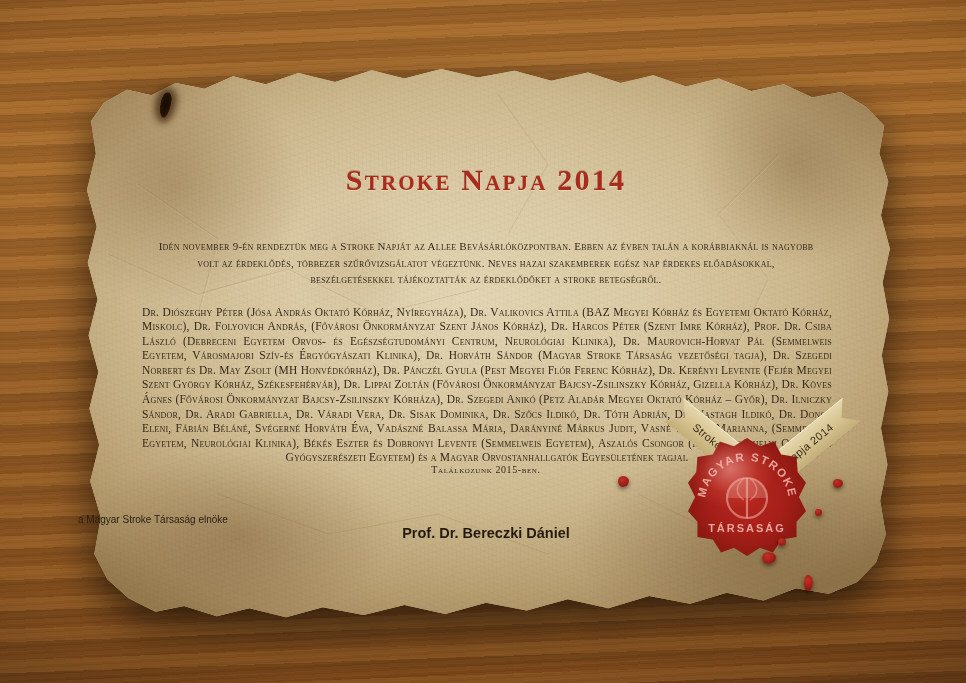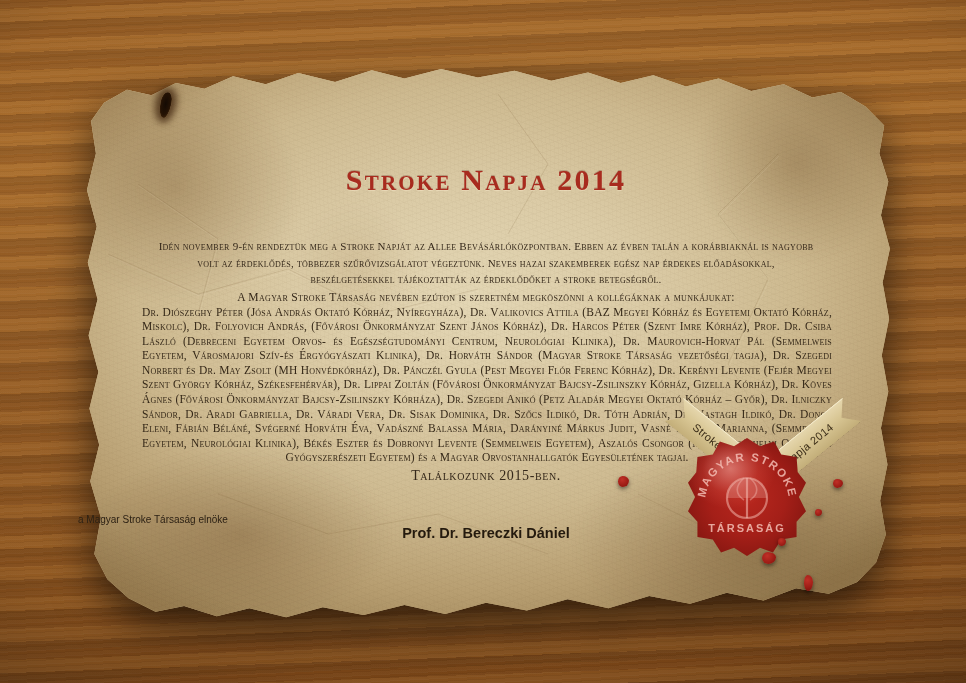--- a/index.html
+++ b/index.html
@@ -224,21 +224,21 @@
     color: #352818;
   }
 
   #closing-line {
     position: absolute;
     left: 0; right: 0;
     top: 390px;
     text-align: center;
     font-family: "Liberation Serif", serif;
     font-variant: small-caps;
-    font-size: 14px;
+    font-size: 10px;
     letter-spacing: .6px;
     color: #35281a;
   }
   #signature-name {
     position: absolute;
     left: 0; right: 0;
     top: 417px;
     text-align: center;
     font-family: "Liberation Sans", sans-serif;
     font-size: 14.5px;
@@ -358,21 +358,20 @@
     <div class="paper-layer ragged" id="paper-burn"></div>
     <div id="burn-hole"></div>
 
     <div id="content">
 
       <h1 id="doc-title" class="txt">Stroke Napja 2014</h1>
 
 
       <p id="intro-para">Idén november 9-én rendeztük meg a Stroke Napját az Allee Bevásárlóközpontban. Ebben az évben talán a korábbiaknál is nagyobb volt az érdeklődés, többezer szűrővizsgálatot végeztünk. Neves hazai szakemberek egész nap érdekes előadásokkal, beszélgetésekkel tájékoztatták az érdeklődőket a stroke betegségről.</p>
 
-      <p id="intro-call">A Magyar Stroke Társaság nevében ezúton is szeretném megköszönni a kollégáknak a munkájukat:</p>
 
       <p id="thanks-body">Dr. Diószeghy Péter (Jósa András Oktató Kórház, Nyíregyháza), Dr. Valikovics Attila (BAZ Megyei Kórház és Egyetemi Oktató Kórház, Miskolc), Dr. Folyovich András, (Fővárosi Önkormányzat Szent János Kórház), Dr. Harcos Péter (Szent Imre Kórház), Prof. Dr. Csiba László (Debreceni Egyetem Orvos- és Egészségtudományi Centrum, Neurológiai Klinika), Dr. Maurovich-Horvat Pál (Semmelweis Egyetem, Városmajori Szív-és Érgyógyászati Klinika), Dr. Horváth Sándor (Magyar Stroke Társaság vezetőségi tagja), Dr. Szegedi Norbert és Dr. May Zsolt (MH Honvédkórház), Dr. Pánczél Gyula (Pest Megyei Flór Ferenc Kórház), Dr. Kerényi Levente (Fejér Megyei Szent György Kórház, Székesfehérvár), Dr. Lippai Zoltán (Fővárosi Önkormányzat Bajcsy-Zsilinszky Kórház, Gizella Kórház), Dr. Köves Ágnes (Fővárosi Önkormányzat Bajcsy-Zsilinszky Kórháza), Dr. Szegedi Anikó (Petz Aladár Megyei Oktató Kórház – Győr), Dr. Ilniczky Sándor, Dr. Aradi Gabriella, Dr. Váradi Vera, Dr. Sisak Dominika, Dr. Szőcs Ildikó, Dr. Tóth Adrián, Dr. Vastagh Ildikó, Dr. Doncó Eleni, Fábián Béláné, Svégerné Horváth Éva, Vadászné Balassa Mária, Darányiné Márkus Judit, Vasné Tereczi Marianna, (Semmelweis Egyetem, Neurológiai Klinika), Békés Eszter és Dobronyi Levente (Semmelweis Egyetem), Aszalós Csongor (Marosvásárhelyi Orvosi- és Gyógyszerészeti Egyetem) és a Magyar Orvostanhallgatók Egyesületének tagjai.</p>
 
       <p id="closing-line">Találkozunk 2015-ben.</p>
 
       <p id="signature-name">Prof. Dr. Bereczki Dániel</p>
 
       <p id="signature-role">a Magyar Stroke Társaság elnöke</p>
     </div>
   </div>

